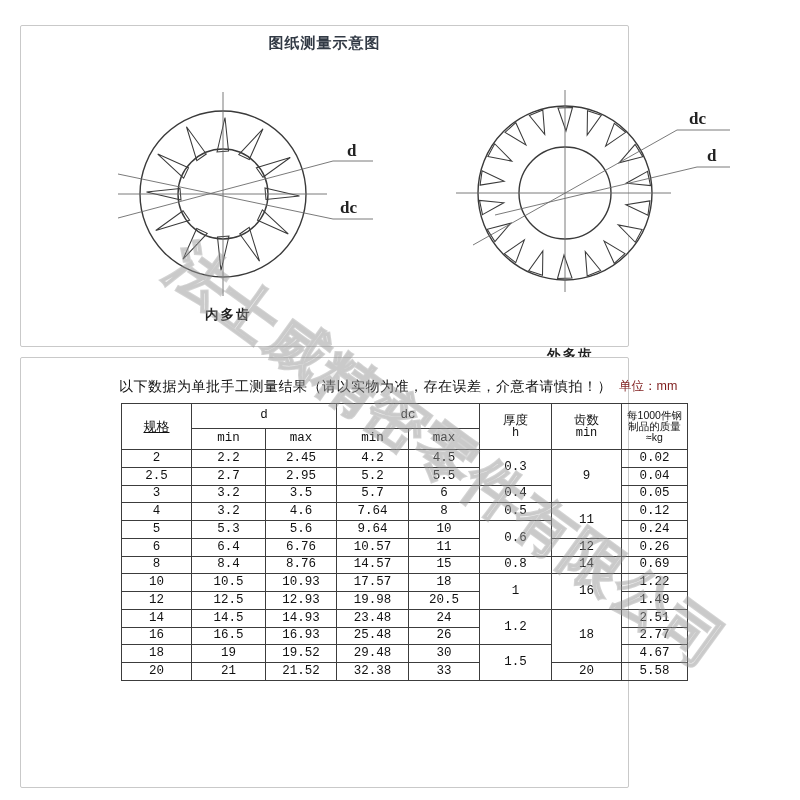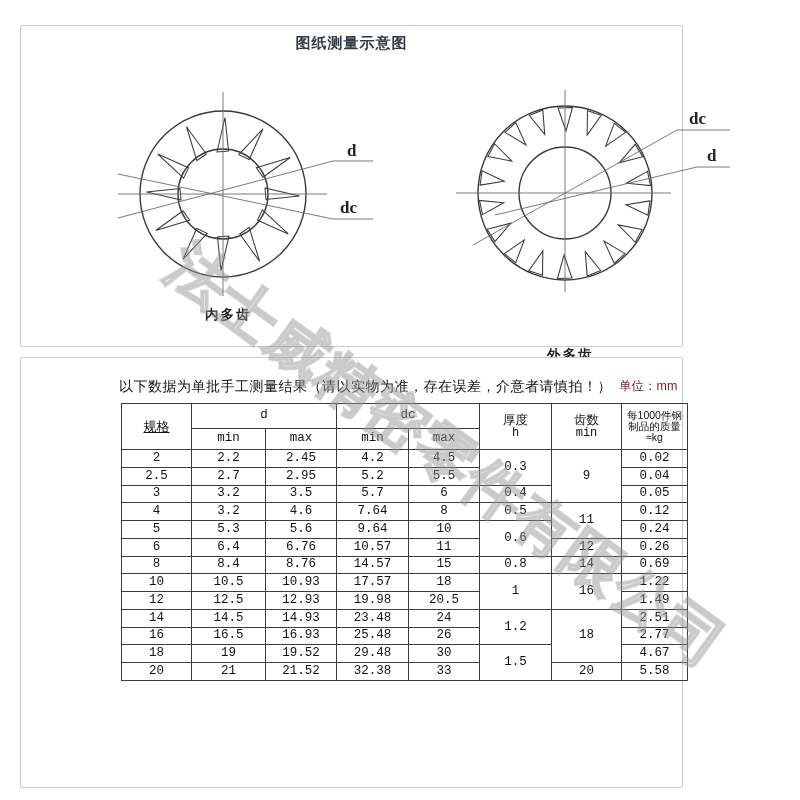--- a/index.html
+++ b/index.html
@@ -1,21 +1,21 @@
 <!DOCTYPE html>
 <html><head>
 <meta charset="utf-8">
 <style>
   html,body{margin:0;padding:0;}
   body{
     width:800px;height:800px;position:relative;background:#ffffff;
     font-family:"Liberation Sans", sans-serif;color:#1a1a1a;overflow:hidden;
   }
   .panel{
-    position:absolute;left:20px;width:663px;background:#fff;
+    position:absolute;left:20px;width:609px;background:#fff;
     border:1px solid #c9c9c9;border-radius:2px;box-sizing:border-box;
   }
   #panel-diagram{top:25px;height:322px;}
   #panel-table{top:357px;height:431px;}
   .page-title{
     position:absolute;top:8px;left:0;width:100%;text-align:center;
     font-size:15px;font-weight:bold;color:#323a45;letter-spacing:1px;
   }
   .drawing-svg{position:absolute;left:0;top:0;}
   .dim-label{

